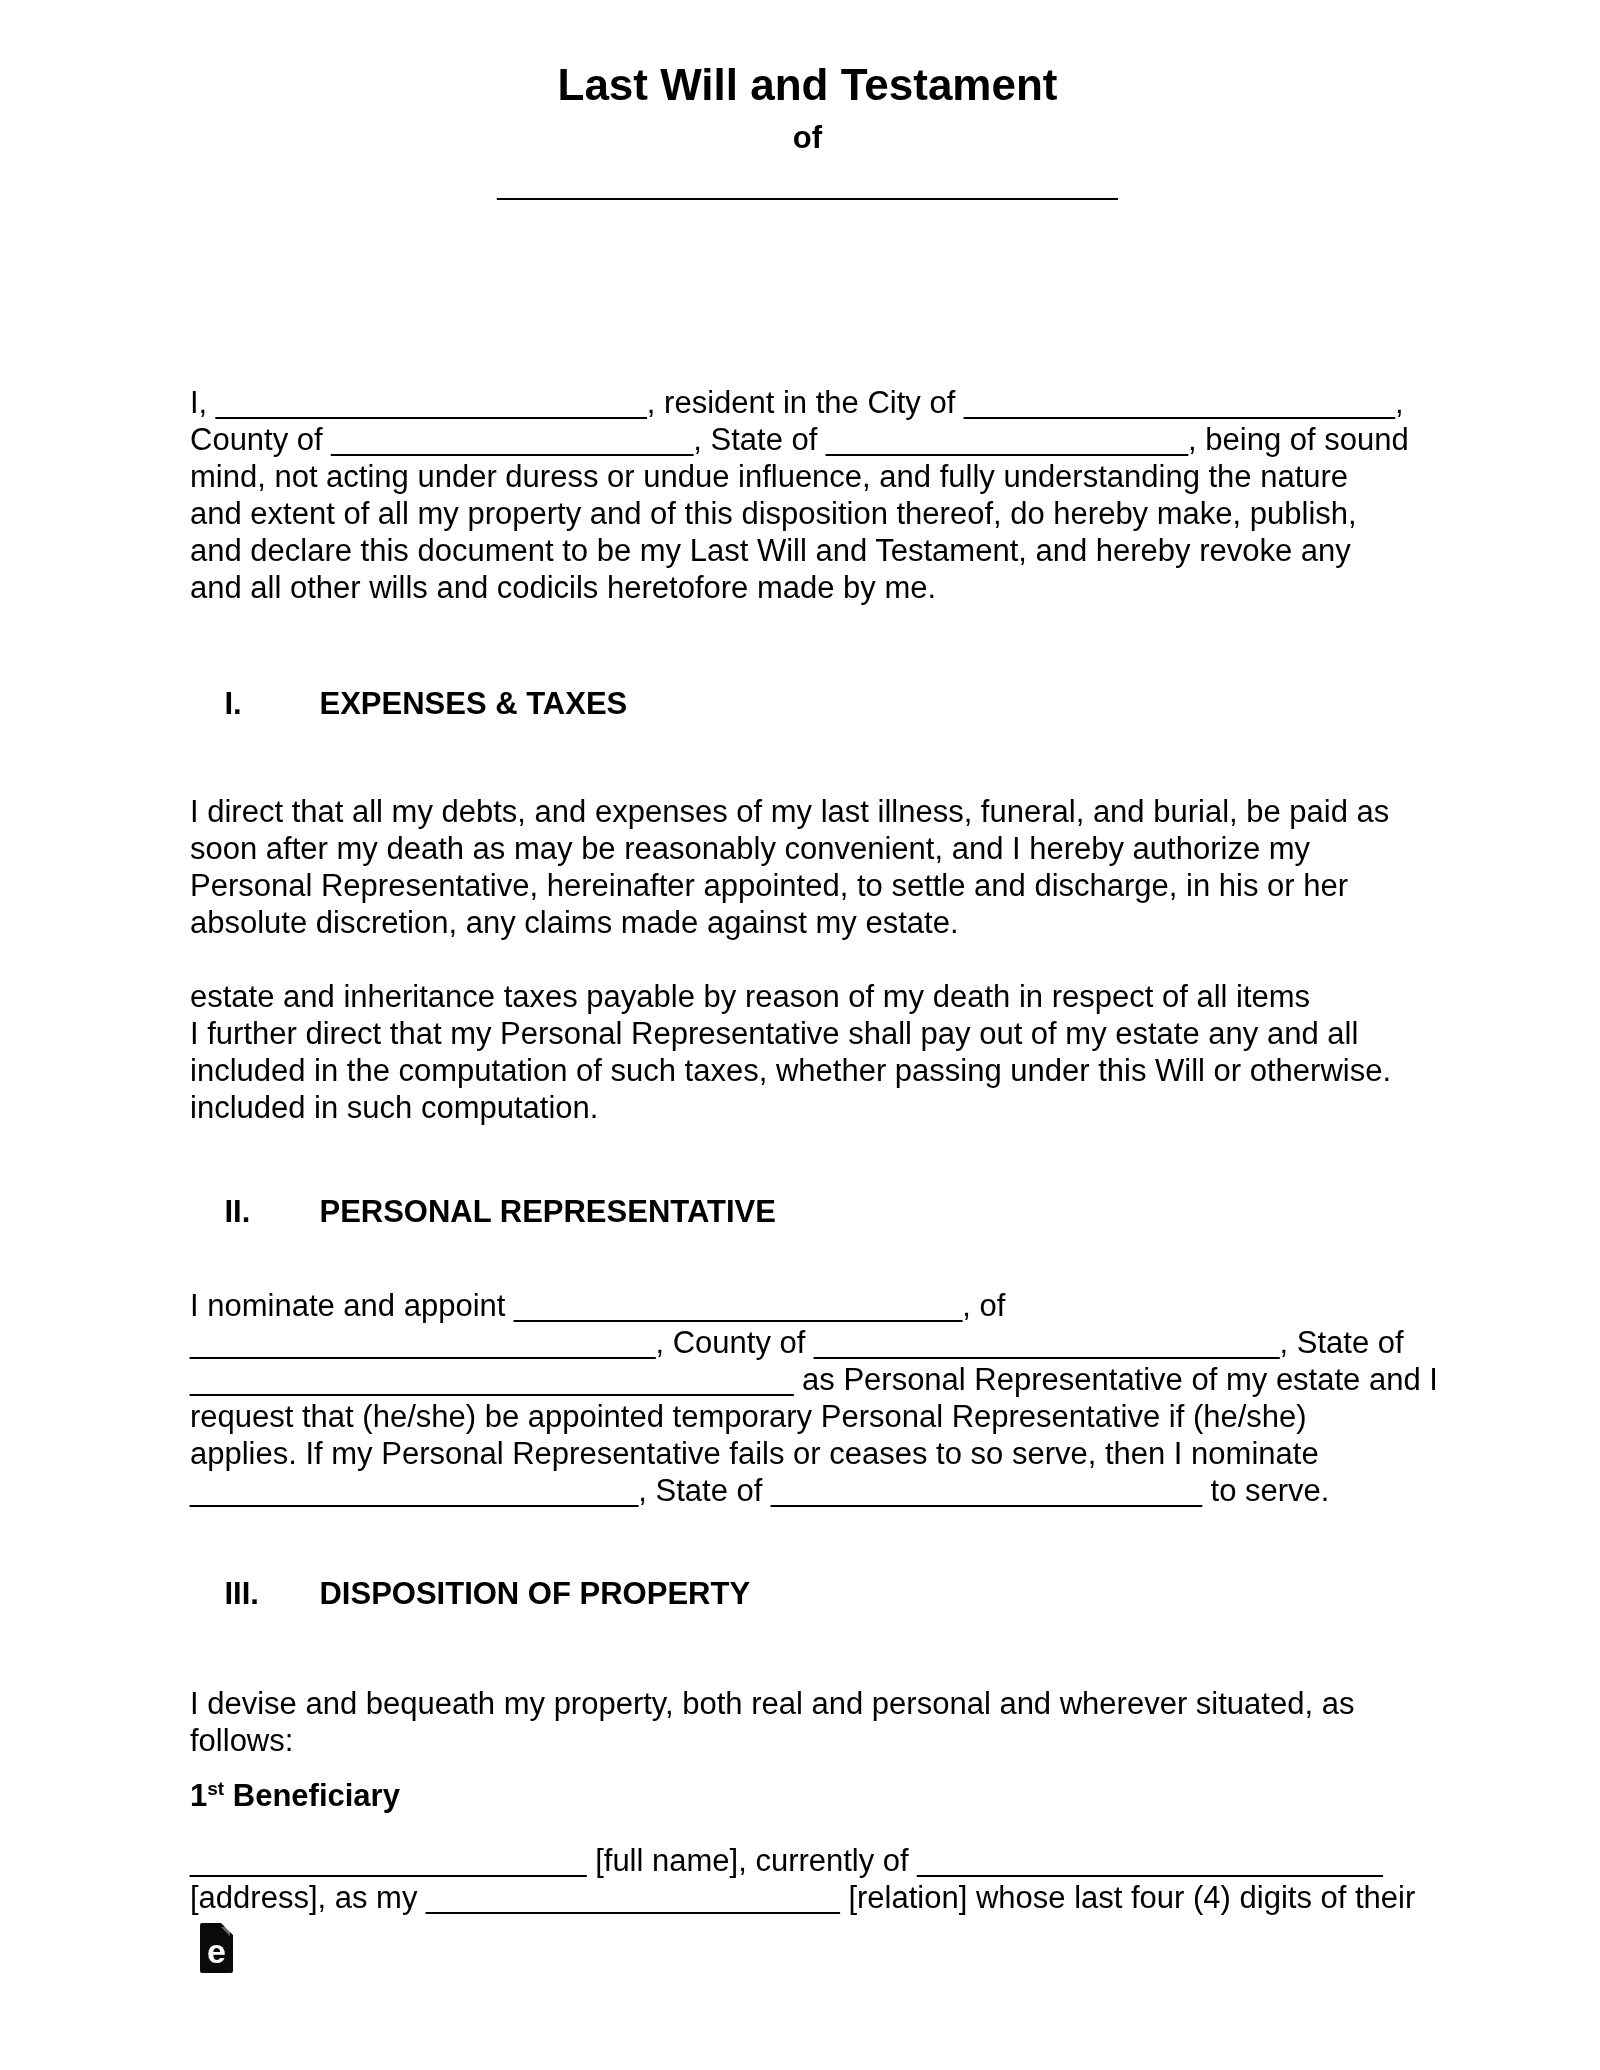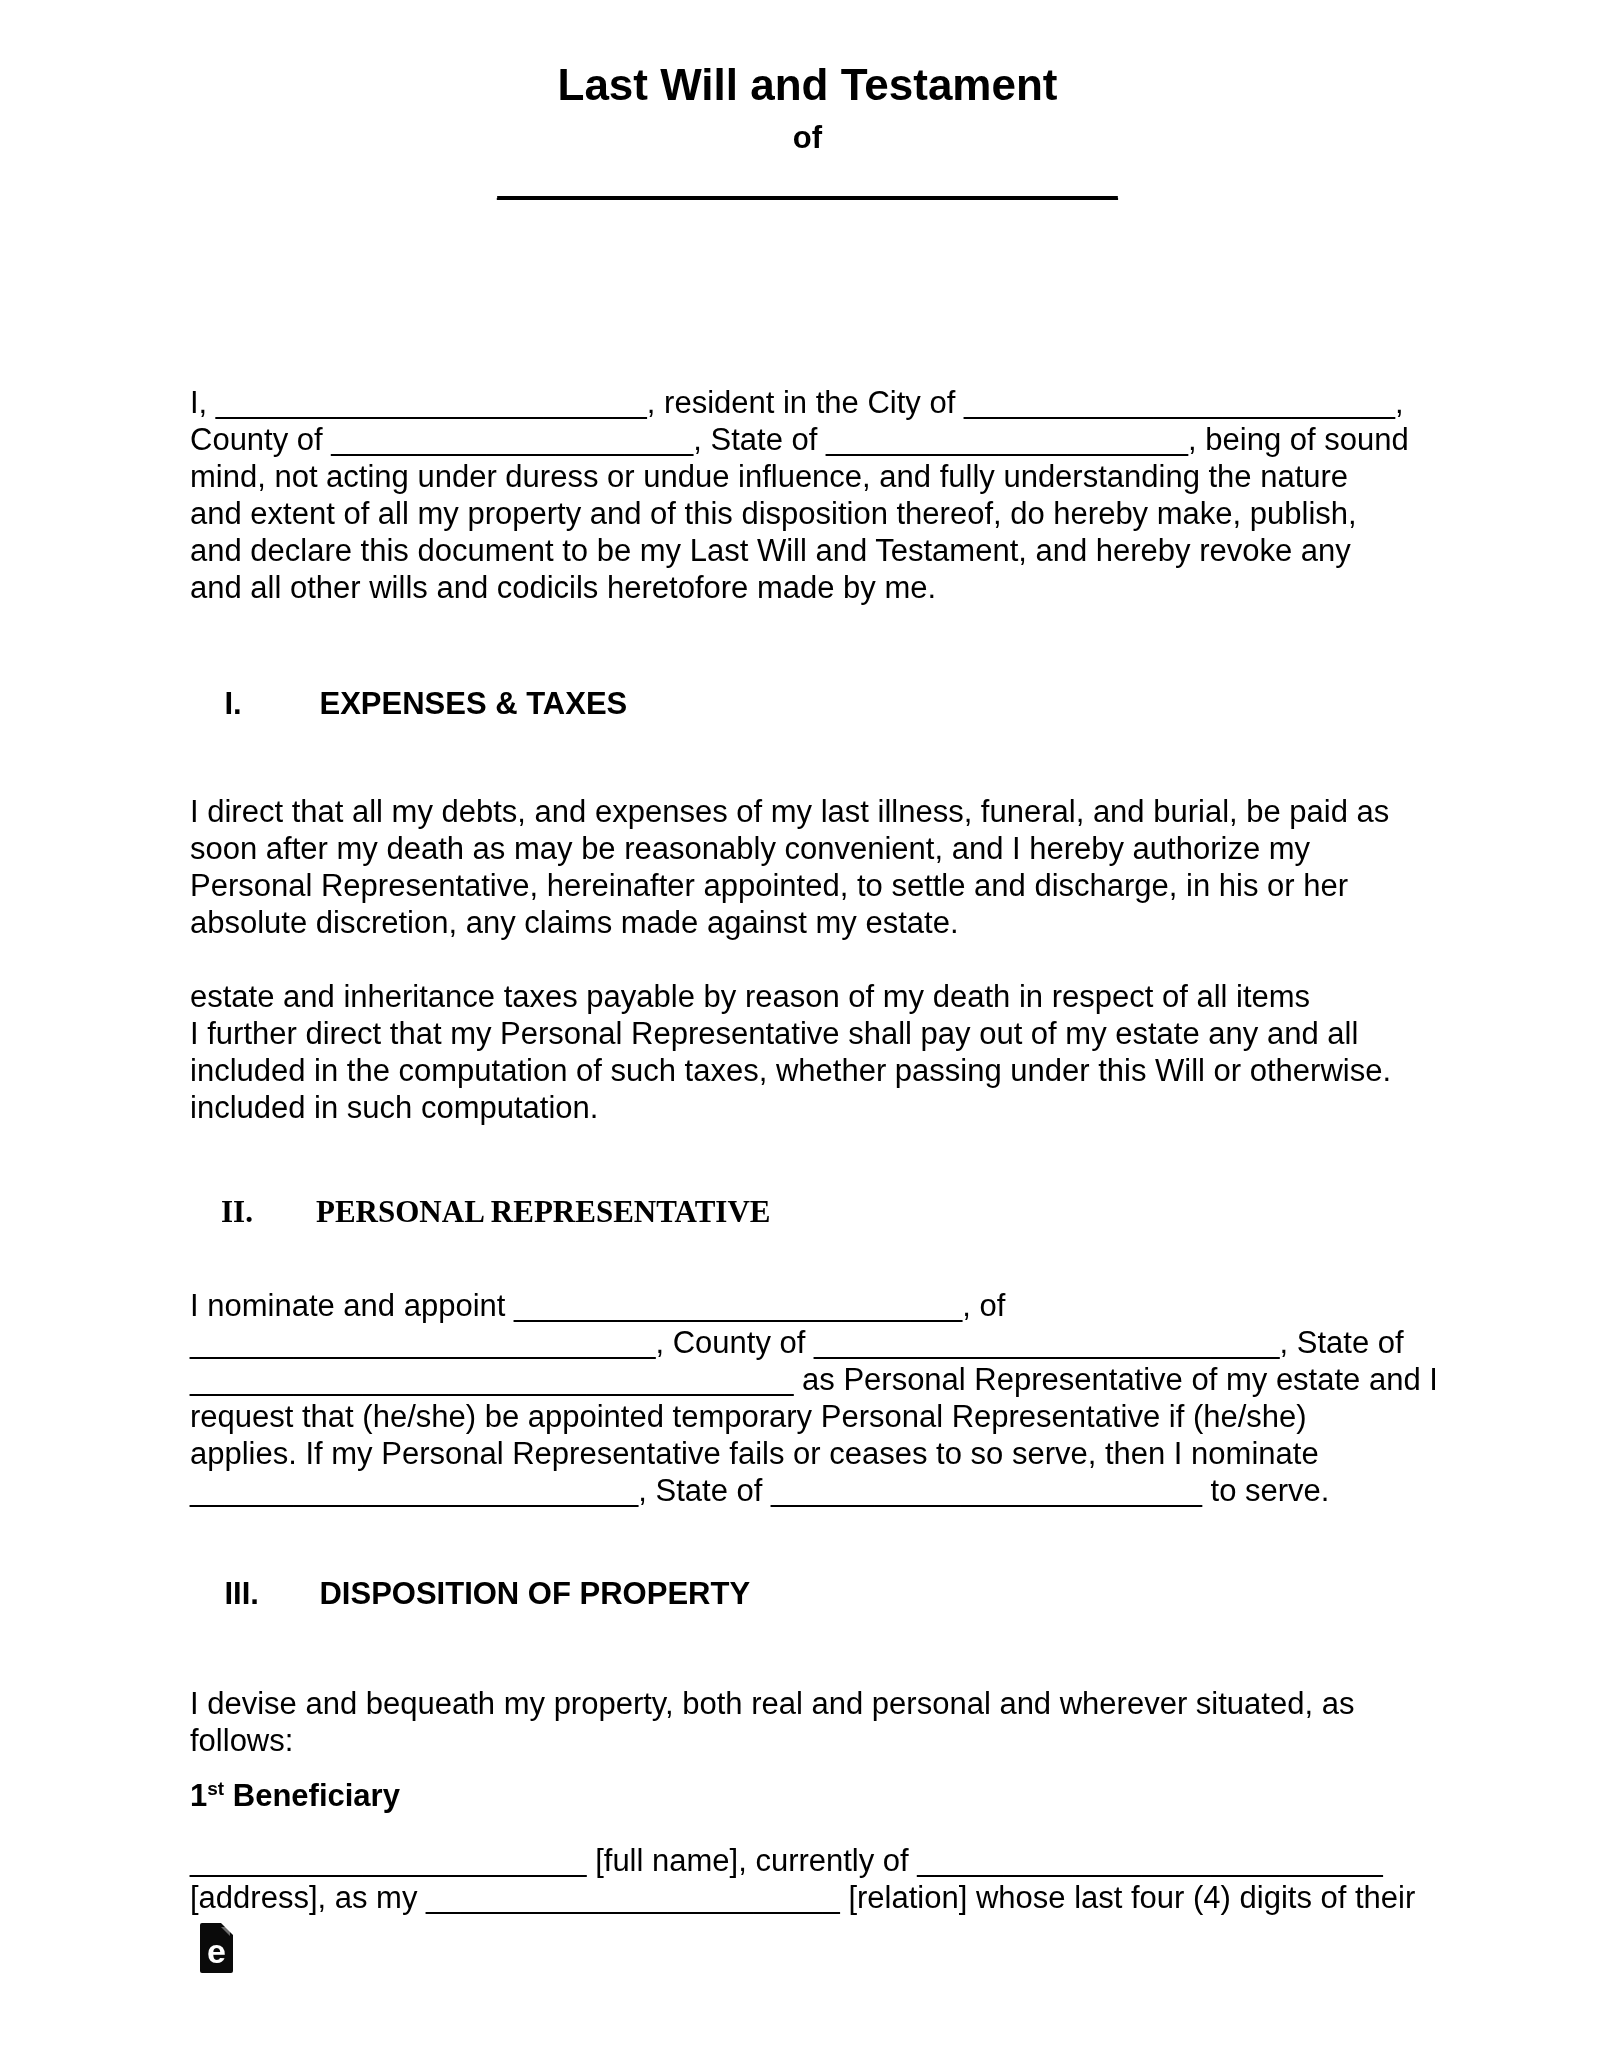--- a/index.html
+++ b/index.html
@@ -6,30 +6,30 @@
   html,body{margin:0;padding:0;}
   body{
     width:1600px;height:2070px;
     background:#ffffff;color:#000000;
     font-family:"Liberation Sans","DejaVu Sans",sans-serif;
     position:relative;overflow:hidden;
   }
   .content{position:absolute;left:190px;top:0;width:1235px;}
   .doc-title{margin-top:60px;text-align:center;font-size:44px;font-weight:bold;line-height:50px;}
   .doc-subtitle{margin-top:9px;text-align:center;font-size:31px;font-weight:bold;line-height:37px;}
-  .name-blank{margin-top:9px;text-align:center;font-size:31px;line-height:37px;white-space:pre;text-decoration:underline;}
+  .name-blank{margin-top:9px;text-align:center;font-size:31px;line-height:37px;white-space:pre;}
   .para{font-size:31px;line-height:37px;}
   .line{white-space:pre;}
   .heading{font-size:31px;line-height:37px;font-weight:bold;white-space:pre;}
   .heading .num{display:inline-block;width:95px;}
   .opening{margin-top:182px;}
   .h-exp{margin-top:42px;}
   .p-exp1{margin-top:34px;}
   .p-exp2{margin-top:37px;}
-  .h-pr{margin-top:30px;font-family:Liberation Serif, serif;}
+  .h-pr{margin-top:30px;}
   .p-pr{margin-top:20px;}
   .h-disp{margin-top:29px;}
   .p-disp{margin-top:36px;}
   .b-head{margin-top:18px;font-size:31px;line-height:37px;font-weight:bold;white-space:pre;}
   .b-head sup{font-size:19px;line-height:0;}
   .p-ben{margin-top:28px;}
   .logo{
     position:absolute;left:200px;top:1923px;width:33px;height:50px;
     background:#0a0a0a;border-radius:2px;
   }

